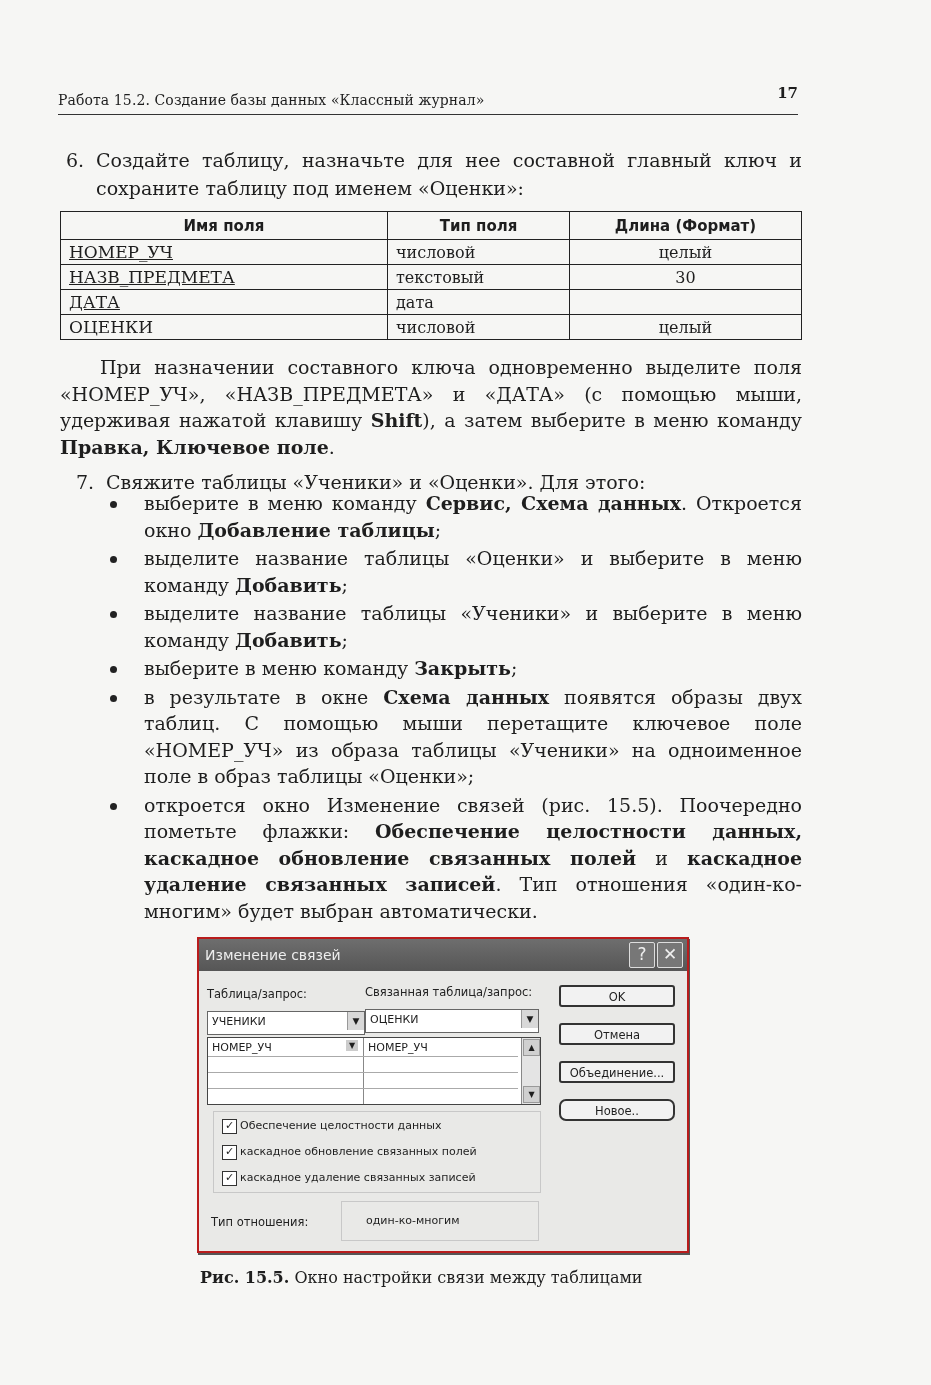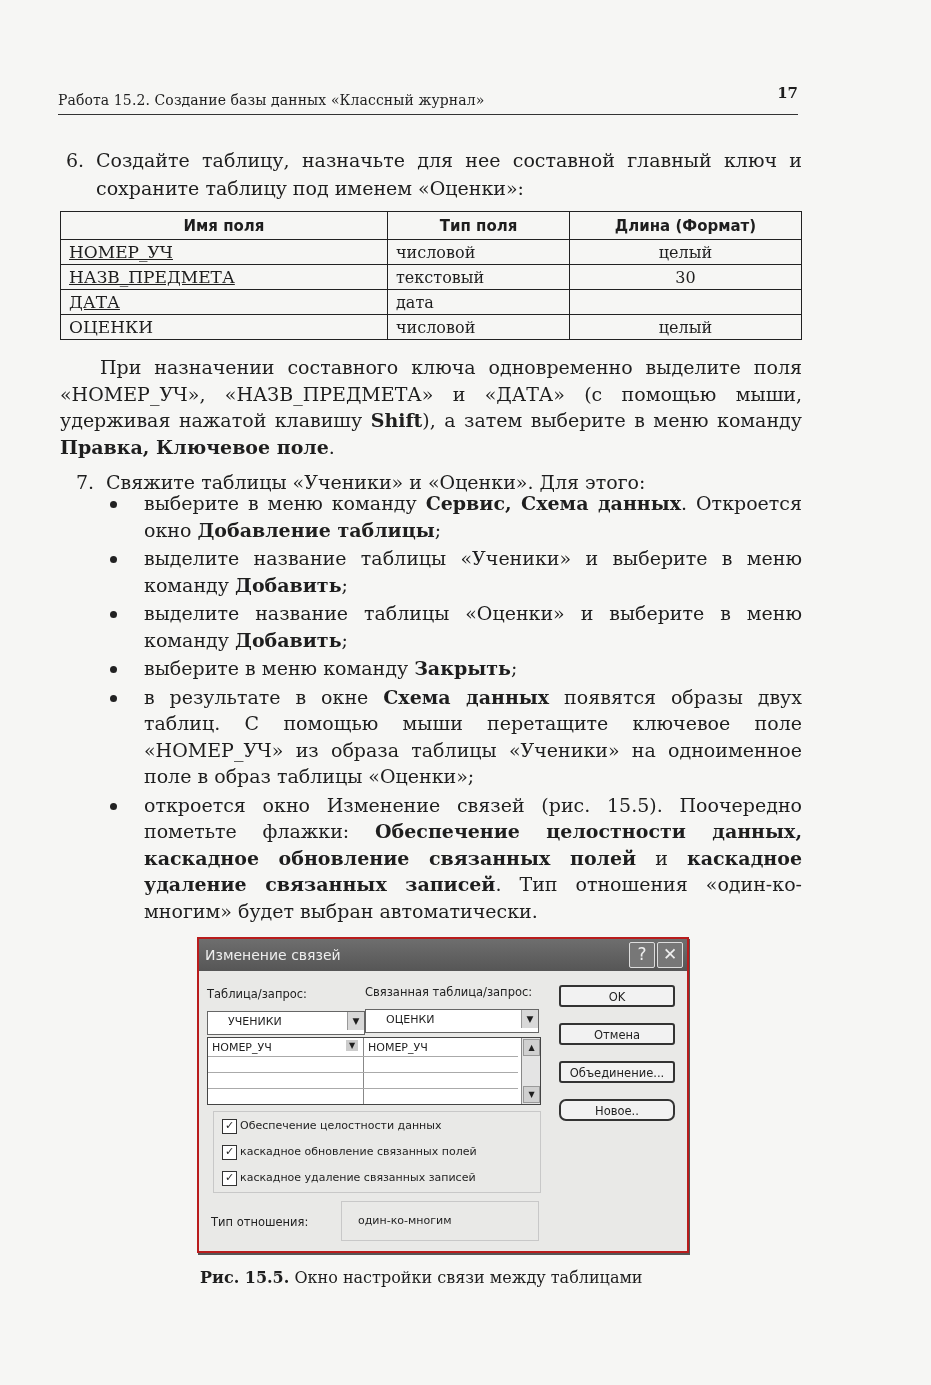--- a/index.html
+++ b/index.html
@@ -72,21 +72,21 @@
   }
   .titlebar .title { position: absolute; left: 6px; top: 8px; color: #eee; font-size: 14px; }
   .tb-btn {
     position: absolute; top: 3px; width: 24px; height: 24px;
     border: 1.5px solid #ddd; border-radius: 2px; color: #eee;
     font-size: 17px; text-align: center; line-height: 22px; background: #777;
   }
   .lbl { position: absolute; font-size: 11.5px; color: #222; }
   .combo {
     position: absolute; height: 24px; background: #fff; border: 1px solid #666;
-    font-size: 11px; line-height: 20px; padding-left: 20px; box-sizing: border-box;
+    font-size: 11px; line-height: 20px; padding-left: 4px; box-sizing: border-box;
   }
   .combo .arrow {
     position: absolute; right: 0; top: 0; width: 16px; height: 18px;
     background: #d8d8d8; border-left: 1px solid #999; font-size: 9px; text-align: center; line-height: 18px;
   }
   .grid {
     position: absolute; left: 8px; top: 98px; width: 332px; height: 66px;
     background: #fff; border: 1.5px solid #444;
   }
   .grid .col { position: absolute; top: 0; height: 100%; border-right: 1px solid #888; }
@@ -109,21 +109,21 @@
     position: absolute; left: 14px; top: 172px; width: 326px; height: 80px;
     border: 1px solid #c8c8c8;
   }
   .chk { position: absolute; left: 8px; font-size: 11px; height: 18px; line-height: 16px; }
   .chk .box {
     display: inline-block; width: 13px; height: 13px; border: 1.5px solid #333; background: #fff;
     vertical-align: middle; margin-right: 3px; font-size: 11px; line-height: 12px; text-align: center;
   }
   .reltype-val {
     position: absolute; left: 142px; top: 262px; width: 198px; height: 40px;
-    border: 1px solid #c8c8c8; font-size: 11px; line-height: 38px; padding-left: 16px; box-sizing: border-box;
+    border: 1px solid #c8c8c8; font-size: 11px; line-height: 38px; padding-left: 24px; box-sizing: border-box;
   }
   .caption {
     position: absolute; left: 200px; top: 1268px; font-size: 16px;
   }
 </style>
 </head>
 <body>
 
 <div class="page-header">
   <span class="running-title">Работа 15.2. Создание базы данных «Классный журнал»</span>
@@ -167,22 +167,22 @@
 
 <div class="para" style="left:60px; top:354px; width:742px; text-indent:40px;"><span>При назначении составного ключа одновременно выделите поля «НОМЕР_УЧ», «НАЗВ_ПРЕДМЕТА» и «ДАТА» (с помощью мыши, удерживая нажатой клавишу </span><b>Shift</b><span>), а затем выберите в меню команду </span><b>Правка, Ключевое поле</b><span>.</span></div>
 
 <div class="step" style="left:76px; top:468px; width:726px;">
   <span class="num">7.</span>
   <div class="body">Свяжите таблицы «Ученики» и «Оценки». Для этого:</div>
 </div>
 
 <div class="bullets" style="top:490px;">
   <div class="bullet"><span class="dot"></span><span>выберите в меню команду </span><b>Сервис, Схема данных</b><span>. Откроется окно </span><b>Добавление таблицы</b><span>;</span></div>
+  <div class="bullet"><span class="dot"></span><span>выделите название таблицы «Оценки» и выберите в меню команду </span><b>Добавить</b><span>;</span></div>
   <div class="bullet"><span class="dot"></span><span>выделите название таблицы «Ученики» и выберите в меню команду </span><b>Добавить</b><span>;</span></div>
-  <div class="bullet"><span class="dot"></span><span>выделите название таблицы «Оценки» и выберите в меню команду </span><b>Добавить</b><span>;</span></div>
   <div class="bullet"><span class="dot"></span><span>выберите в меню команду </span><b>Закрыть</b><span>;</span></div>
   <div class="bullet"><span class="dot"></span><span>в результате в окне </span><b>Схема данных</b><span> появятся образы двух таблиц. С помощью мыши перетащите ключевое поле «НОМЕР_УЧ» из образа таблицы «Ученики» на одноименное поле в образ таблицы «Оценки»;</span></div>
   <div class="bullet"><span class="dot"></span><span>откроется окно Изменение связей (рис. 15.5). Поочередно пометьте флажки: </span><b>Обеспечение целостности данных, каскадное обновление связанных полей</b><span> и </span><b>каскадное удаление связанных записей</b><span>. Тип отношения «один-ко-многим» будет выбран автоматически.</span></div>
 </div>
 
 <div class="dialog">
   <div class="titlebar">
     <span class="title">Изменение связей</span>
     <span class="tb-btn" style="right:32px;">?</span>
     <span class="tb-btn" style="right:4px;">✕</span>

